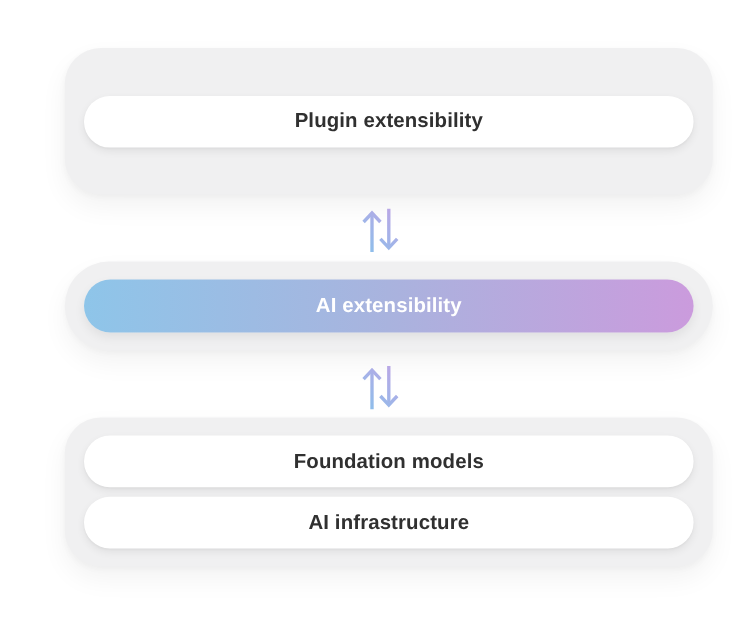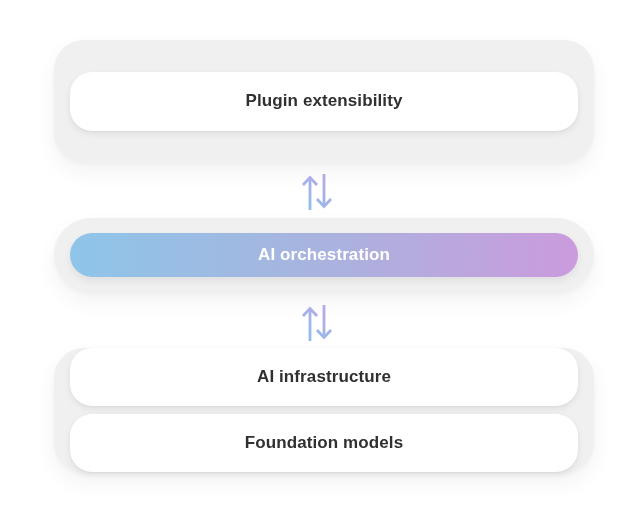--- a/index.html
+++ b/index.html
@@ -27,21 +27,21 @@
     flex-direction: column;
     justify-content: center;
     gap: 8px;
     padding: 0 16px;
   }
   .group-top    { top: 40px;  height: 122px; }
   .group-mid    { top: 218px; height: 74px; border-radius: 37px; }
   .group-bottom { top: 348px; height: 124px; }
 
   .pill {
-    height: 59px;
+    height: 43px;
     background: var(--node-bg, #ffffff);
     border-radius: 22px;
     box-shadow: 0 3px 7px rgba(0,0,0,0.07), 0 1px 2px rgba(0,0,0,0.04);
     display: flex;
     align-items: center;
     justify-content: center;
     font-size: 17px;
     font-weight: 700;
     color: var(--node-text, #303030);
     letter-spacing: 0.1px;
@@ -91,21 +91,21 @@
         <path d="M11 38 L11 6"></path>
         <path d="M4 13 L11 5.5 L18 13"></path>
         <path d="M25 2 L25 34"></path>
         <path d="M18 27 L25 34.5 L32 27"></path>
       </g>
     </svg>
   </div>
 
   <div class="group group-mid">
     <div class="pill pill-gradient">
-      <span>AI orchestration</span>
+      <span>AI extensibility</span>
     </div>
   </div>
 
   <div class="connector connector-2">
     <svg width="36" height="40" viewBox="0 0 36 40" aria-hidden="true">
       <defs>
         <linearGradient id="arrowGrad2" gradientUnits="userSpaceOnUse" x1="0" y1="40" x2="36" y2="0">
           <stop class="arrow-stop-blue" offset="0"></stop>
           <stop class="arrow-stop-purple" offset="1"></stop>
         </linearGradient>
@@ -114,20 +114,20 @@
         <path d="M11 38 L11 6"></path>
         <path d="M4 13 L11 5.5 L18 13"></path>
         <path d="M25 2 L25 34"></path>
         <path d="M18 27 L25 34.5 L32 27"></path>
       </g>
     </svg>
   </div>
 
   <div class="group group-bottom">
     <div class="pill">
-      <span>AI infrastructure</span>
+      <span>Foundation models</span>
     </div>
     <div class="pill">
-      <span>Foundation models</span>
+      <span>AI infrastructure</span>
     </div>
   </div>
 
 </div>
 
 </body></html>

